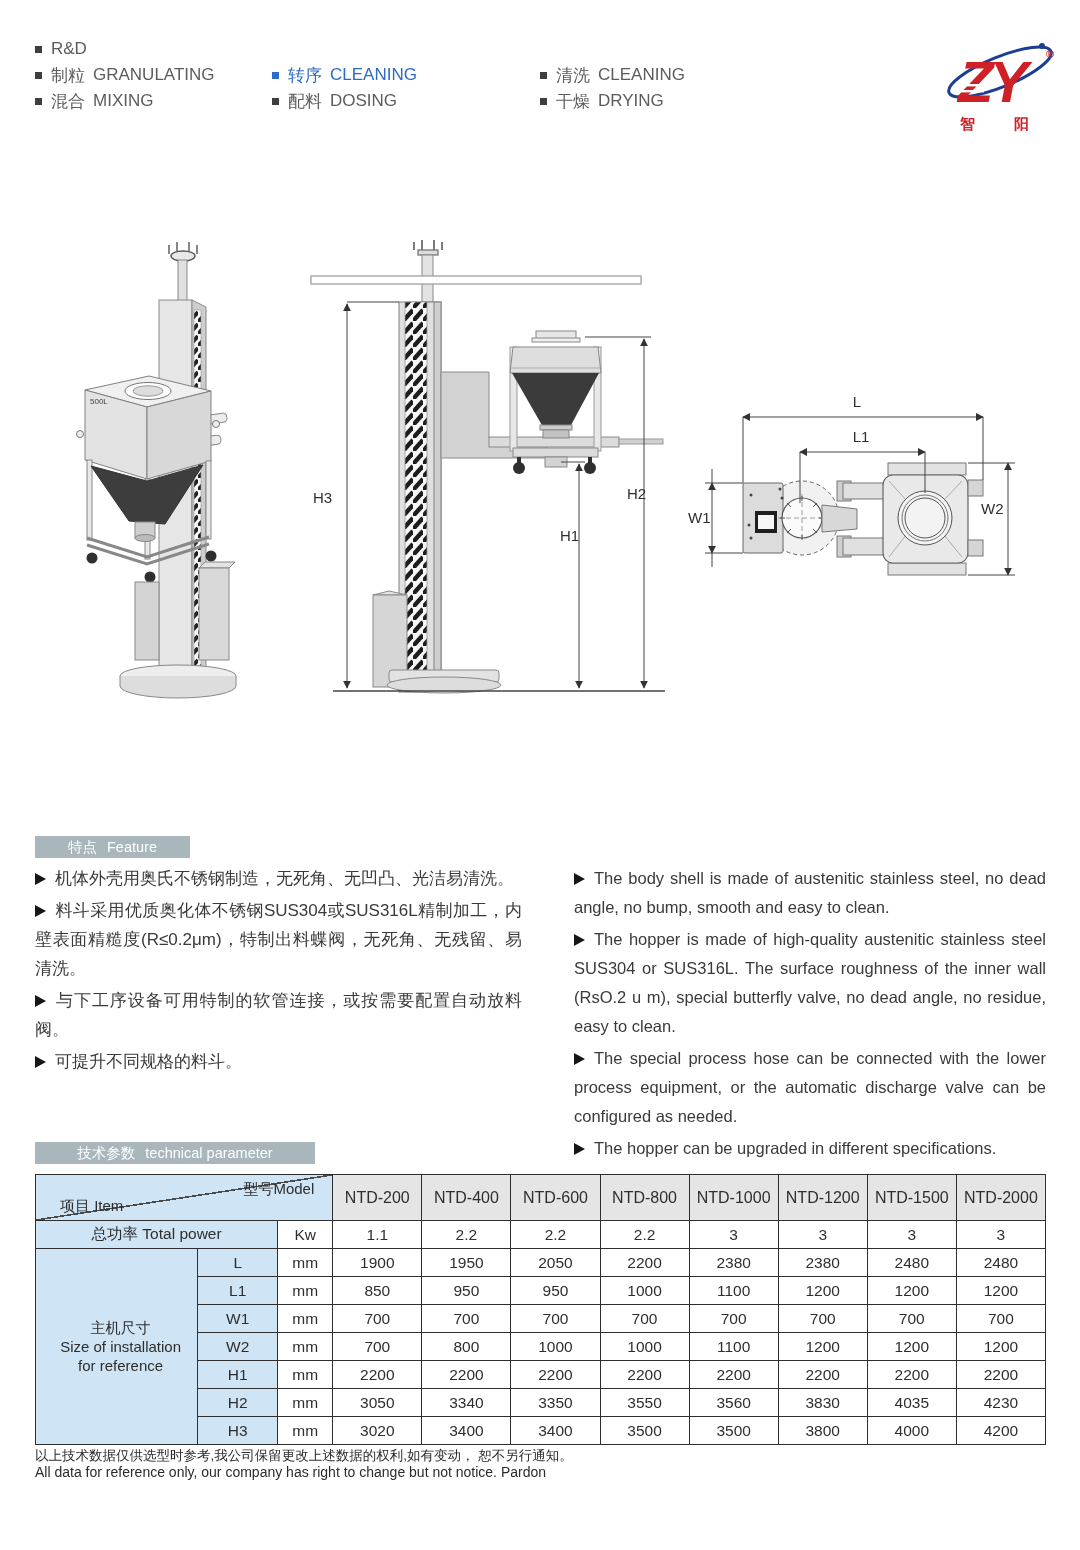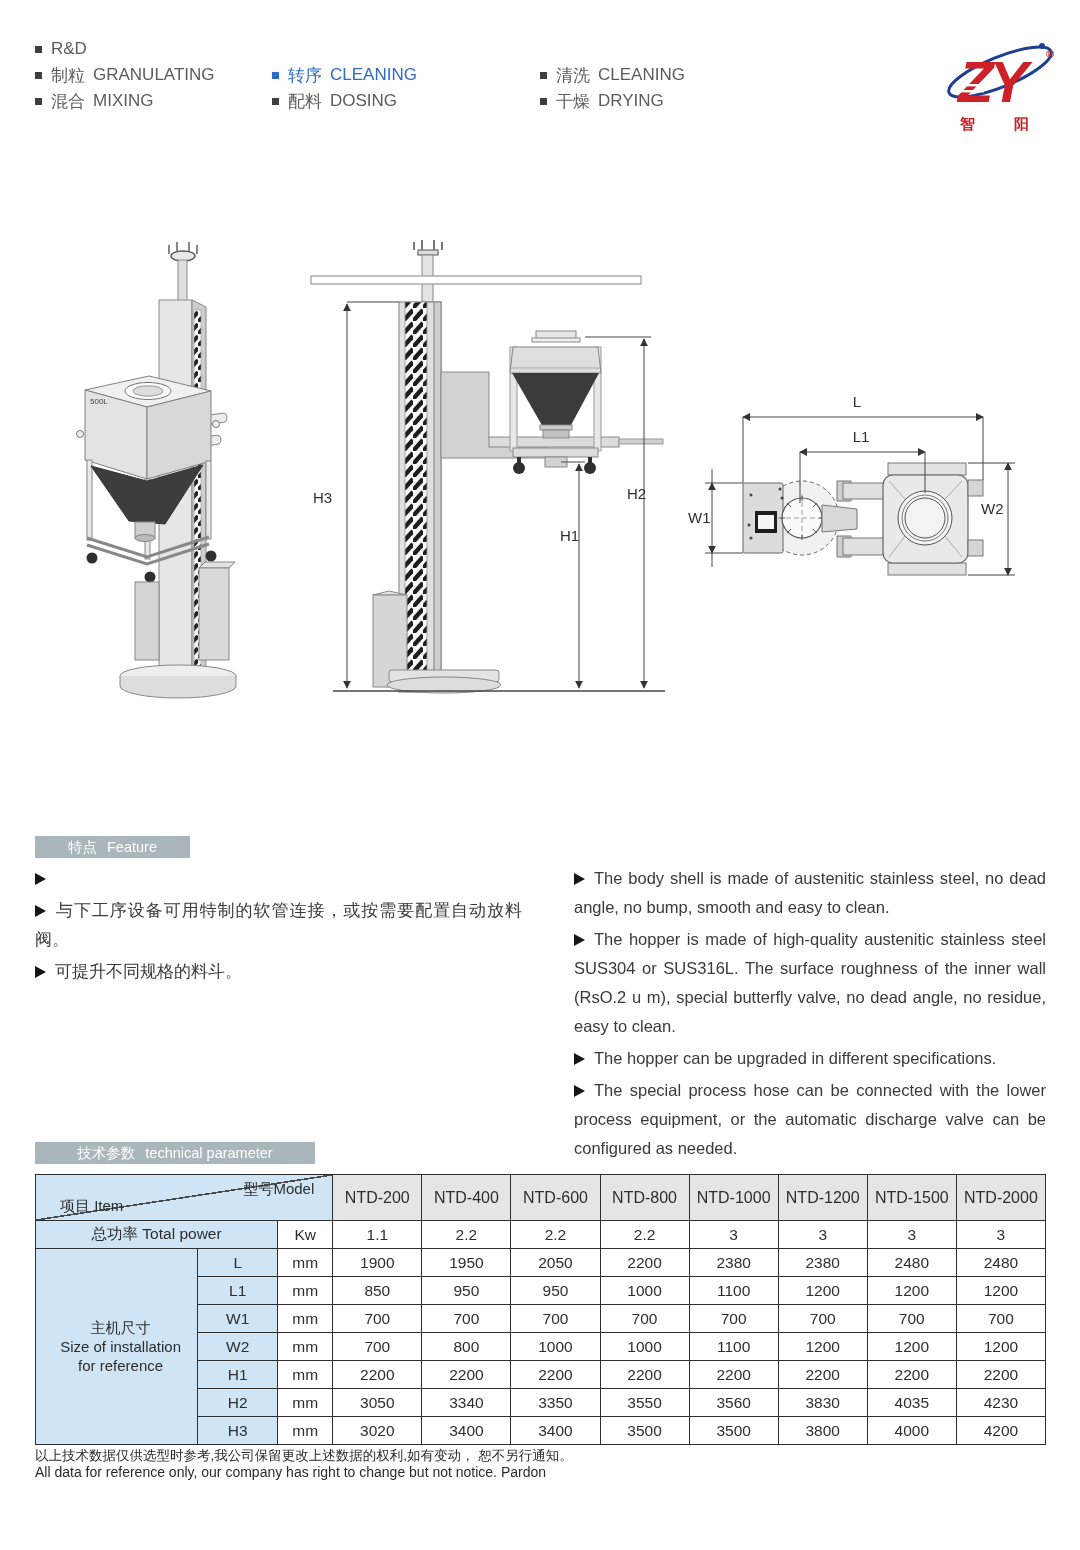--- a/index.html
+++ b/index.html
@@ -315,29 +315,30 @@
     <text x="176" y="59" font-size="15" fill="#2f2f2f" text-anchor="middle">L1</text>
     <text x="3" y="140" font-size="15" fill="#2f2f2f">W1</text>
     <text x="296" y="131" font-size="15" fill="#2f2f2f">W2</text>
   </svg>
 
   <div class="bar" style="left:35px;top:836px;width:155px">
     <span>特点</span>
     <span>Feature</span>
   </div>
   <div class="feat-col cn" style="left:35px;top:864px;width:487px">
-    <p class="feat-p"><span class="tri"></span></p>
+    <p class="feat-p"><span class="tri"></span><span>机体外壳用奥氏不锈钢制造，无死角、无凹凸、光洁易清洗。</span></p>
+    <p class="feat-p"><span class="tri"></span><span>料斗采用优质奥化体不锈钢SUS304或SUS316L精制加工，内壁表面精糙度(R≤0.2μm)，特制出料蝶阀，无死角、无残留、易清洗。</span></p>
     <p class="feat-p"><span class="tri"></span><span>与下工序设备可用特制的软管连接，或按需要配置自动放料阀。</span></p>
     <p class="feat-p"><span class="tri"></span><span>可提升不同规格的料斗。</span></p>
   </div>
   <div class="feat-col en" style="left:574px;top:864px;width:472px">
     <p class="feat-p"><span class="tri"></span><span>The body shell is made of austenitic stainless steel, no dead angle, no bump, smooth and easy to clean.</span></p>
     <p class="feat-p"><span class="tri"></span><span>The hopper is made of high-quality austenitic stainless steel SUS304 or SUS316L. The surface roughness of the inner wall (RsO.2 u m), special butterfly valve, no dead angle, no residue, easy to clean.</span></p>
+    <p class="feat-p"><span class="tri"></span><span>The special process hose can be connected with the lower process equipment, or the automatic discharge valve can be configured as needed.</span></p>
     <p class="feat-p"><span class="tri"></span><span>The hopper can be upgraded in different specifications.</span></p>
-    <p class="feat-p"><span class="tri"></span><span>The special process hose can be connected with the lower process equipment, or the automatic discharge valve can be configured as needed.</span></p>
   </div>
 
   <div class="bar" style="left:35px;top:1142px;width:280px">
     <span>技术参数</span>
     <span>technical parameter</span>
   </div>
   <table class="ttable">
     <colgroup>
       <col style="width:162px">
         <col style="width:80px">

